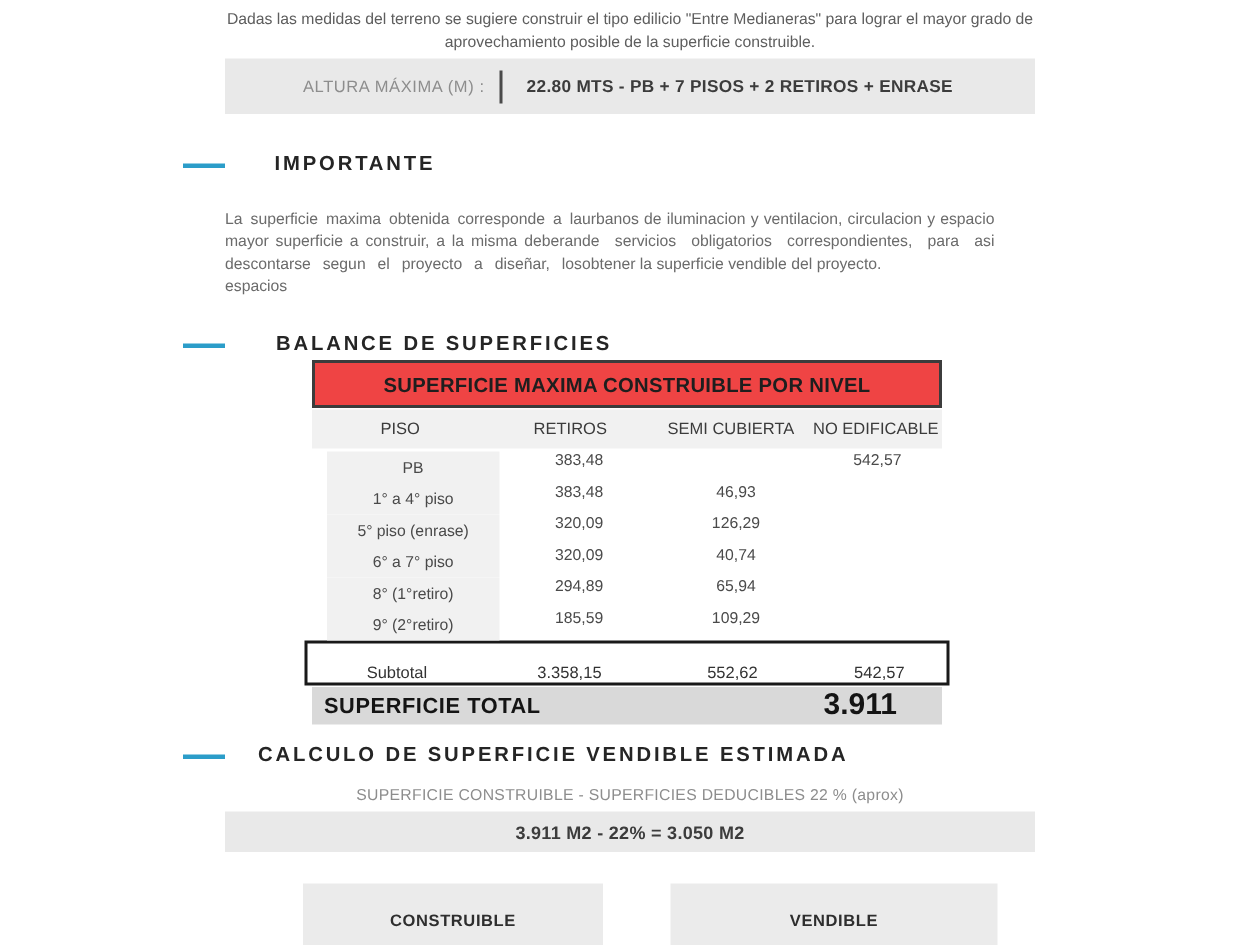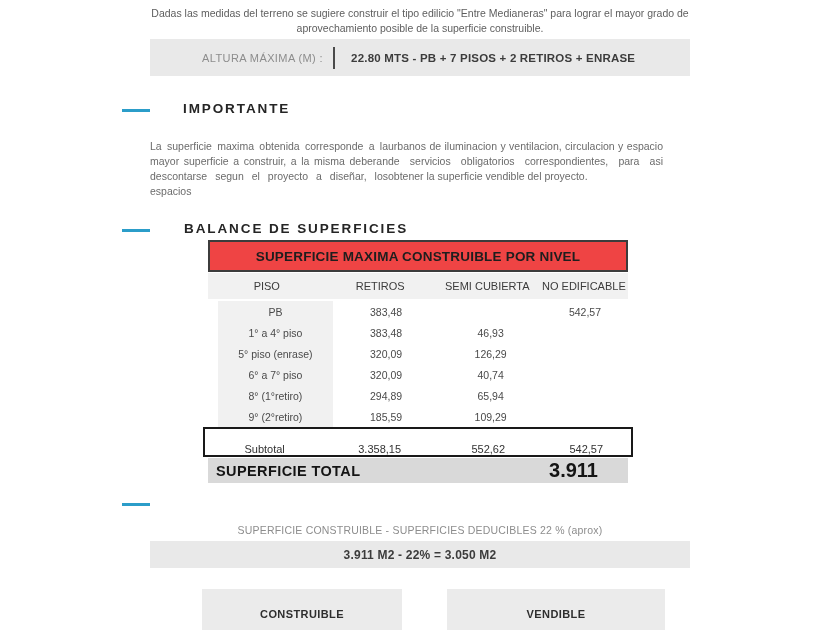--- a/index.html
+++ b/index.html
@@ -32,21 +32,21 @@
   .col-right{width:275px;margin-left:27px;}
   .two-cols p{margin:0;font-size:10.5px;line-height:15px;color:#6b6b6b;text-align:justify;}
 
   .table-wrap{position:absolute;top:240px;left:208px;width:420px;}
   .table-title{height:28px;background:#ef4444;border:2px solid #3c3c3c;
                display:flex;align-items:center;justify-content:center;
                font-size:13.5px;font-weight:bold;color:#1e1e1e;letter-spacing:.2px;}
   .thead{display:flex;height:26px;background:#f1f1f1;margin-top:1px;align-items:center;}
   .thead .tcell{font-size:11px;color:#3b3b3b;}
   .tbody{margin-top:2px;}
-  .trow{display:flex;height:21px;align-items:center;margin-left:10px;}
+  .trow{display:flex;height:21px;margin-left:10px;}
   .tcell{text-align:center;font-size:10.5px;color:#4a4a4a;}
   .c0{width:28%;}.c1{width:26%;}.c2{width:25%;}.c3{width:21%;}
   .tbody .c0{background:#f1f1f1;height:100%;display:flex;align-items:center;justify-content:center;}
   .subtotal-row{display:flex;align-items:flex-end;height:26px;margin:0 -5px;
                 border:2px solid #191919;background:#fff;}
   .subtotal-row .tcell{font-size:11px;color:#323232;}
   .total-bar{margin-top:1px;height:25px;background:#d9d9d9;display:flex;
              align-items:center;justify-content:space-between;}
   .total-label{font-size:14.5px;font-weight:bold;color:#141414;letter-spacing:.4px;padding-left:8px;}
   .total-value{font-size:20px;font-weight:bold;color:#141414;padding-right:30px;}
@@ -139,20 +139,21 @@
       <div class="tcell c2">552,62</div>
       <div class="tcell c3">542,57</div>
     </div>
     <div class="total-bar">
       <span class="total-label">SUPERFICIE TOTAL</span>
       <span class="total-value">3.911</span>
     </div>
   </div>
 
   <div class="dash dash-calculo"></div>
+  <div class="section-heading h-calculo">CALCULO DE SUPERFICIE VENDIBLE ESTIMADA</div>
 
   <div class="formula-label">SUPERFICIE CONSTRUIBLE - SUPERFICIES DEDUCIBLES 22 % (aprox)</div>
   <div class="result-bar">3.911 M2 - 22% = 3.050 M2</div>
 
   <div class="summary-box box-constru">CONSTRUIBLE</div>
   <div class="summary-box box-vendible">VENDIBLE</div>
 
 </div>
 
 </body></html>

